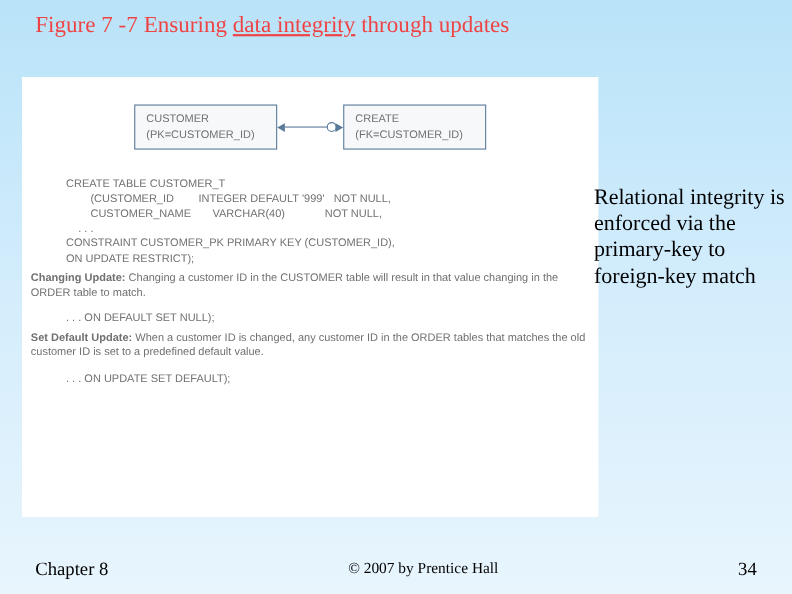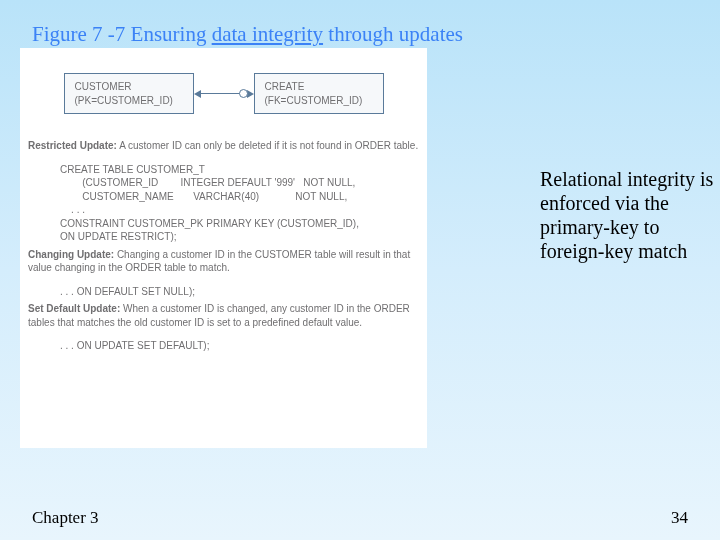--- a/index.html
+++ b/index.html
@@ -9,29 +9,28 @@
     background: linear-gradient(to bottom, #b9e3f9 0%, #d4edfc 50%, #e8f5fd 100%);
     font-family: "Times New Roman", serif;
     position: relative;
     overflow: hidden;
   }
   .title {
     position: absolute;
     top: 10px;
     left: 32px;
     font-size: 21px;
-    color: #3b82f6;
-    margin-top: 12px;
+    color: #ef4444;
   }
   .title .underlined { text-decoration: underline; }
   .content-panel {
     position: absolute;
-    top: 48px;
+    top: 70px;
     left: 20px;
-    width: 407px;
+    width: 524px;
     height: 400px;
     background: #fff;
     font-family: Arial, Helvetica, sans-serif;
     font-size: 10px;
     color: #706f71;
     padding: 10px 8px;
   }
   .diagram {
     display: flex;
     justify-content: center;
@@ -126,23 +125,20 @@
           <div class="circle"></div>
         </div>
       <div class="arrow-head-right"></div>
     </div>
     <div class="entity-box">
       <div>CREATE</div>
       <div>(FK=CUSTOMER_ID)</div>
     </div>
   </div>
 
-  <div class="section">
-    <span class="sec-title">Restricted Update:</span><span class="sec-desc"> A customer ID can only be deleted if it is not found in ORDER table.</span>
-  </div>
   <div class="sql-block">CREATE TABLE CUSTOMER_T
         (CUSTOMER_ID        INTEGER DEFAULT '999'   NOT NULL,
         CUSTOMER_NAME       VARCHAR(40)             NOT NULL,
     . . .
 CONSTRAINT CUSTOMER_PK PRIMARY KEY (CUSTOMER_ID),
 ON UPDATE RESTRICT);</div>
 
   <div class="section">
     <span class="sec-title">Changing Update:</span><span class="sec-desc"> Changing a customer ID in the CUSTOMER table will result in that value changing in the ORDER table to match.</span>
   </div>
@@ -152,15 +148,16 @@
   <div class="section">
     <span class="sec-title">Set Default Update:</span><span class="sec-desc"> When a customer ID is changed, any customer ID in the ORDER tables that matches the old customer ID is set to a predefined default value.</span>
   </div>
   <div class="sql-block">. . . ON UPDATE SET DEFAULT);</div>
 
 </div>
 
 <div class="annotation">Relational integrity is enforced via the primary-key to foreign-key match</div>
 
 <div class="footer">
-  <span>Chapter 3</span>
+  <span>Chapter 8</span>
+  <span class="copy">© 2007 by Prentice Hall</span>
   <span>34</span>
 </div>
 
 </body></html>

